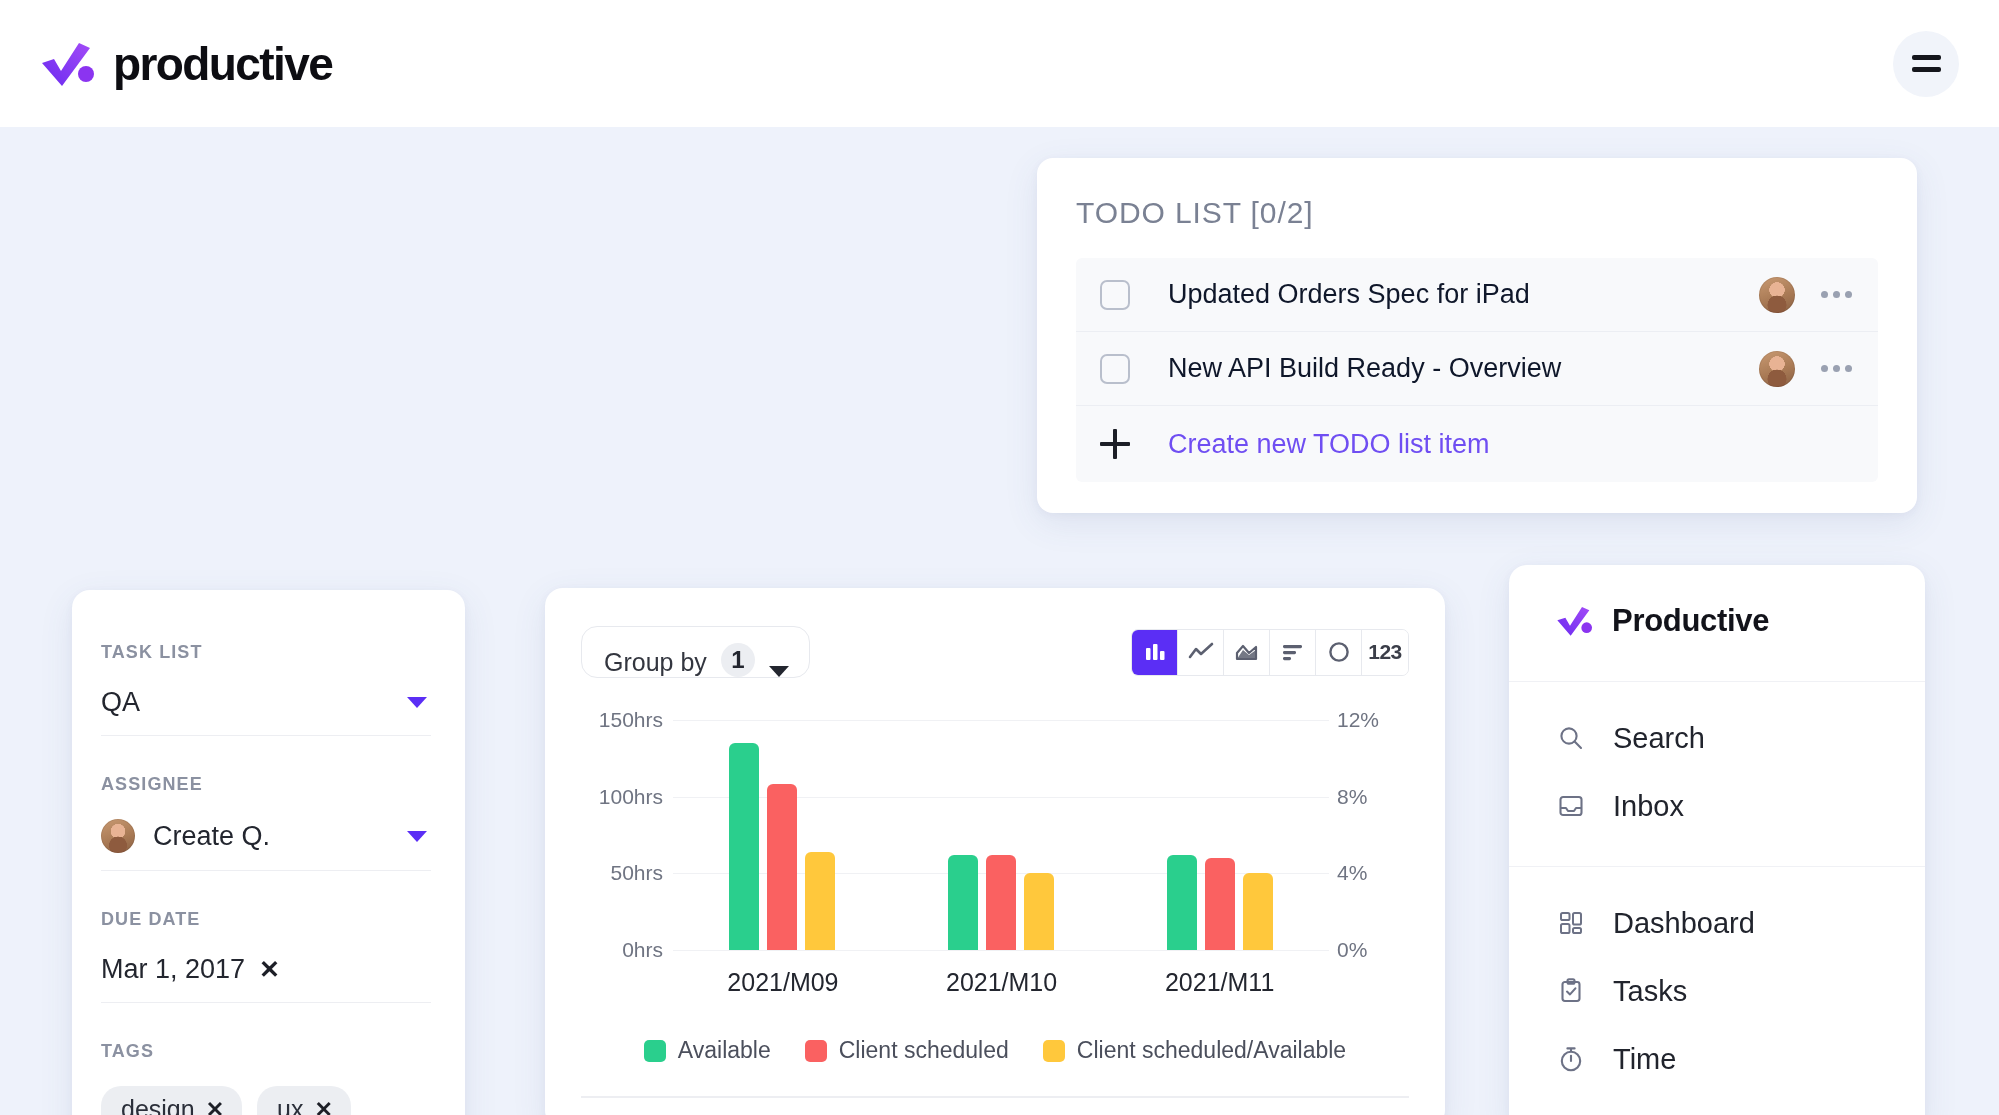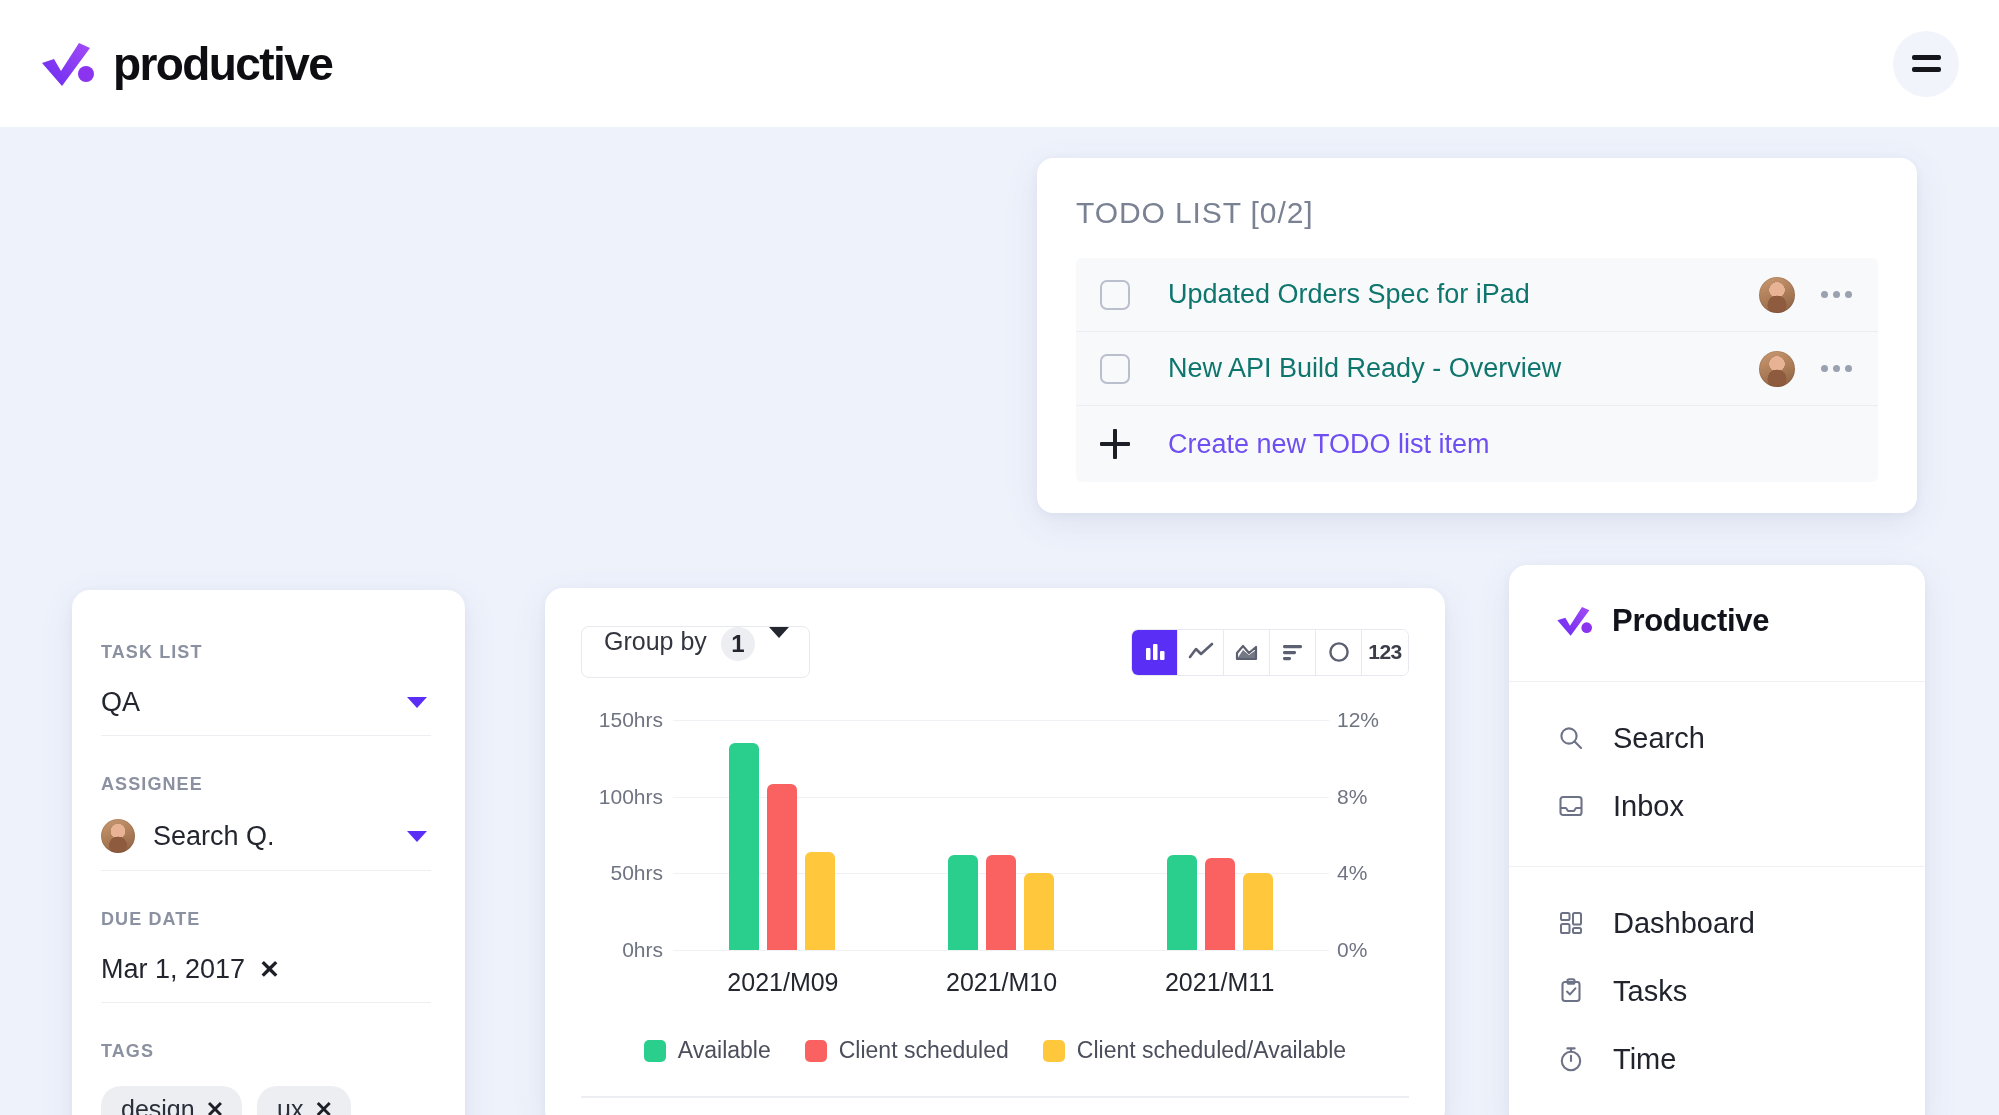--- a/index.html
+++ b/index.html
@@ -121,21 +121,21 @@
     border: 2.5px solid #b9bfcc;
     border-radius: 7px;
     flex: none;
     background: transparent;
     cursor: pointer;
   }
 
   .todo-text {
     margin-left: 38px;
     font-size: 27px;
-    color: #0f766e;
+    color: #0f172a;
     flex: 1;
     white-space: nowrap;
   }
 
   .avatar {
     width: 36px;
     height: 36px;
     border-radius: 50%;
     flex: none;
     background:
@@ -267,24 +267,24 @@
   }
 
   .chart-toolbar {
     display: flex;
     align-items: center;
     justify-content: space-between;
   }
 
   .groupby {
     display: flex;
-    align-items: flex-start;
+    align-items: flex-end;
     gap: 14px;
     border: 1.5px solid #e7e9ee;
-    border-radius: 8px;
+    border-radius: 16px;
     height: 52px;
     padding: 0 20px 0 22px;
     cursor: pointer;
     background: #fff;
   }
   .groupby-label { font-size: 25px; color: #33363f; }
   .groupby-badge {
     background: #eceef2;
     border-radius: 50%;
     width: 34px; height: 34px;
@@ -516,21 +516,21 @@
     <div class="field-value-row">
       <span class="field-value">QA</span>
       <span class="caret-down"></span>
     </div>
   </div>
 
   <div class="field field-gap">
     <div class="field-label">ASSIGNEE</div>
     <div class="field-value-row">
       <span class="avatar assignee-avatar"></span>
-      <span class="field-value">Search Q.</span>
+      <span class="field-value">Create Q.</span>
       <span class="caret-down"></span>
     </div>
   </div>
 
   <div class="field field-gap">
     <div class="field-label">DUE DATE</div>
     <div class="field-value-row">
       <span style="flex:none;font-size:27px;color:#23262f;">Mar 1, 2017</span>
       <span class="x-mark">✕</span>
     </div>

